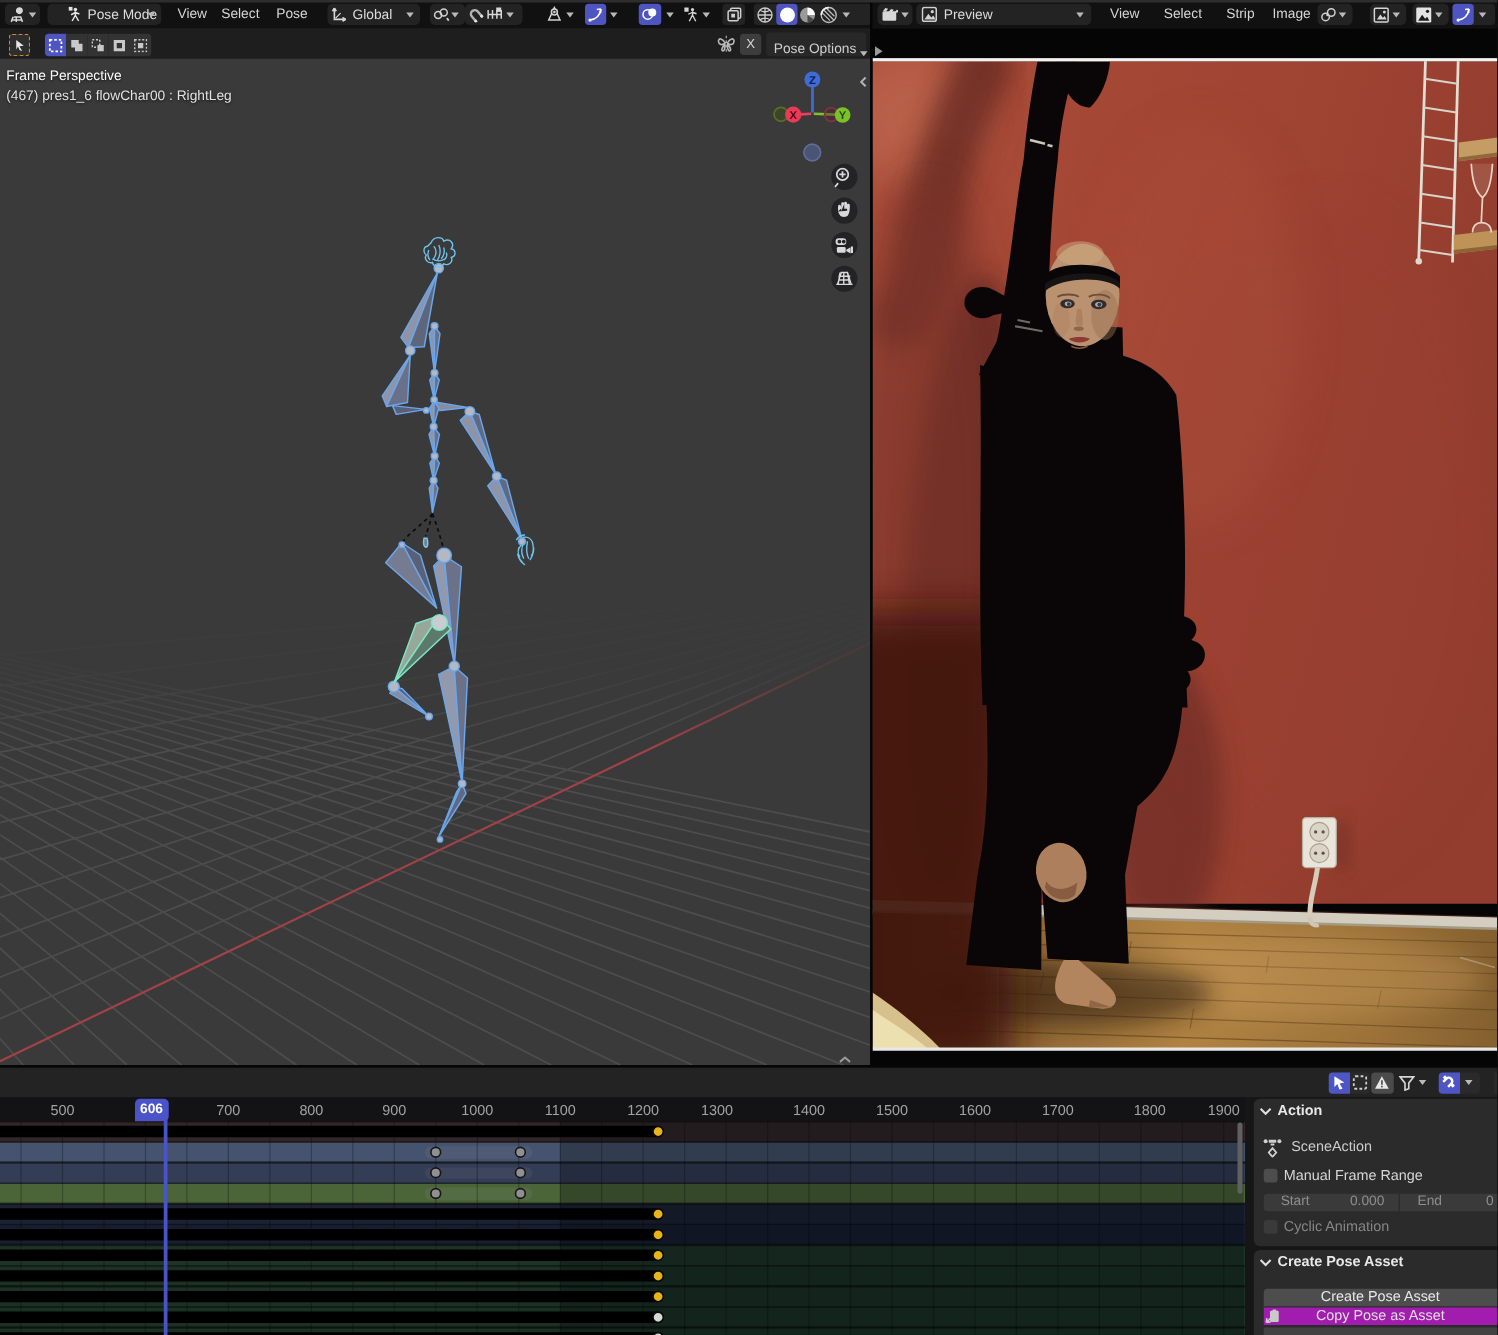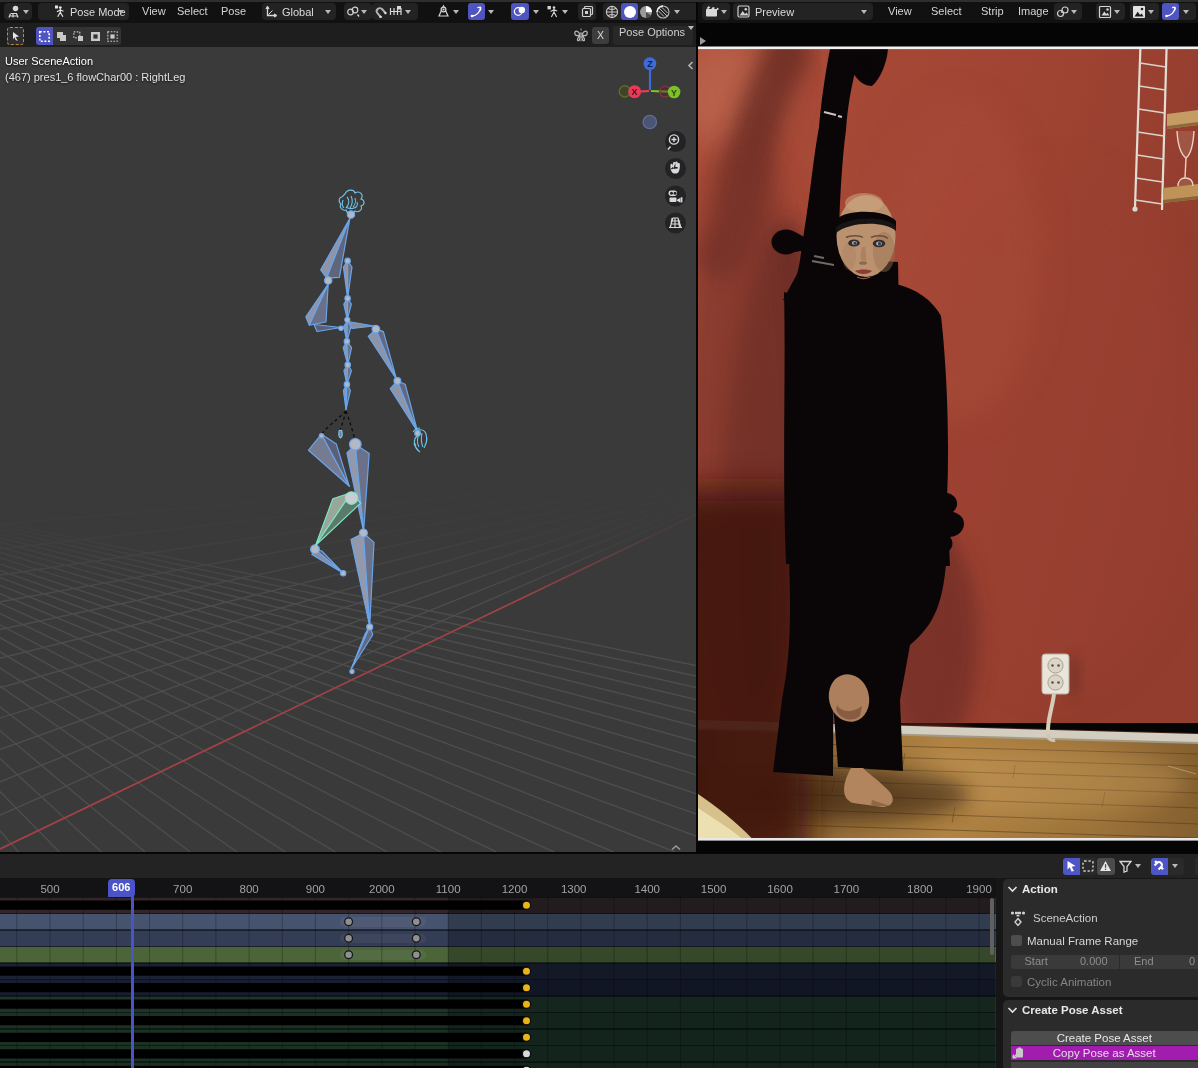--- a/index.html
+++ b/index.html
@@ -185,21 +185,21 @@
         </div>
   </div>
   <svg class="abs" style="left:572px;top:3.5px" width="18" height="17" viewBox="0 0 18 17">
         <g stroke="#b9b9b9" stroke-width="1.3" fill="none">
           <path d="M7.8 7 C6 3.5 2.5 3.2 2.8 6.2 C3 8.8 5.5 9.2 7.8 7.8 C6.5 10.5 4.5 12.5 5.8 13.5 C7 14.3 7.8 12.5 8 10.5 Z"></path>
           <path d="M10.2 7 C12 3.5 15.5 3.2 15.2 6.2 C15 8.8 12.5 9.2 10.2 7.8 C11.5 10.5 13.5 12.5 12.2 13.5 C11 14.3 10.2 12.5 10 10.5 Z"></path>
           <path d="M9 1.5v14" stroke-dasharray="2 1.6" stroke-width="0.9"></path>
         </g>
       </svg>
   <div class="abs" style="left:592px;top:3.5px;width:17px;height:17px;background:#3d3d3d;border-radius:3px;color:#d9d9d9;font-size:10.5px;display:flex;align-items:center;justify-content:center">X</div>
-  <div class="abs" style="left:613px;top:2.5px;width:80px;height:19px;background:#282828;border-radius:3px;color:#cfcfcf;font-size:11px;display:flex;align-items:flex-start;padding-left:6px;white-space:nowrap">Pose Options<div class="cap" style="margin-left:3px"></div></div>
+  <div class="abs" style="left:613px;top:2.5px;width:80px;height:19px;background:#282828;border-radius:3px;color:#cfcfcf;font-size:11px;display:flex;align-items:flex-end;padding-left:6px;white-space:nowrap">Pose Options<div class="cap" style="margin-left:3px"></div></div>
  </div>
 </div>
 <svg class="abs" style="left:0;top:47px" width="697" height="805" viewBox="0 47 697 805">
 <defs>
       <linearGradient id="gfade" x1="0" y1="455" x2="0" y2="600" gradientUnits="userSpaceOnUse">
 <stop offset="0" stop-color="#3a3a3a" stop-opacity="1"></stop>
         <stop offset="0.55" stop-color="#3a3a3a" stop-opacity="0.85"></stop>
         <stop offset="1" stop-color="#3a3a3a" stop-opacity="0"></stop>
       </linearGradient>
     </defs>
@@ -358,21 +358,21 @@
         <rect x="680.8" y="197.2" width="1.6" height="5.2"></rect>
       </g>
 <circle cx="675.5" cy="223" r="10.5" fill="#232326"></circle>
 <g stroke="#d9d9d9" stroke-width="1.1" fill="none">
         <path d="M669 227.5h13M670 227.5L673 218h5l3 9.5M671.5 224h8M670.8 221h9.4M675 218v9.5M672 218l-1.5 9.5M678 218l1.5 9.5"></path>
       </g>
 </g>
 <path d="M692.5 62l-3.5 3.5 3.5 3.5" stroke="#b5b5b5" stroke-width="1.6" fill="none"></path>
 <path d="M672 849.5l4-3.5 4 3.5" stroke="#9a9a9a" stroke-width="1.6" fill="none"></path>
 </svg>
-<div class="abs" style="left:5px;top:55px;color:#ffffff;font-size:11px;text-shadow:0 1px 2px rgba(0,0,0,0.7)">User SceneAction</div>
+<div class="abs" style="left:5px;top:55px;color:#ffffff;font-size:11px;text-shadow:0 1px 2px rgba(0,0,0,0.7)">Frame Perspective</div>
 <div class="abs" style="left:5px;top:71px;color:#e2e2e2;font-size:11px;text-shadow:0 1px 2px rgba(0,0,0,0.7)">(467) pres1_6 flowChar00 : RightLeg</div>
 
 <div class="abs" style="left:697px;top:0;width:501px;height:855px;background:#060606">
  <div class="abs hdr" style="left:0;top:0;width:501px;height:23px;background:#111">
   <div class="abs btn" style="left:5px;top:3px;width:28px;height:17px;padding-left:3px">
    <svg width="14" height="13" viewBox="0 0 14 13">
           <g fill="#d8d8d8">
             <rect x="1" y="4" width="11" height="7.5" rx="1"></rect>
             <path d="M1.5 3.5l1.8-2.2 2.2 0.6-1.8 2.2zM6 4.3l1.8-2.2 2.2 0.6-1.8 2.2zM10.6 5l1.8-2.2 1 0.3v1.9z"></path>
           </g>
@@ -679,21 +679,21 @@
       <circle cx="416.3" cy="921.8" r="3.9" fill="#909090" stroke="#16161a" stroke-width="1.3"></circle>
       <circle cx="348.6" cy="938.2" r="3.9" fill="#909090" stroke="#16161a" stroke-width="1.3"></circle>
       <circle cx="416.3" cy="938.2" r="3.9" fill="#909090" stroke="#16161a" stroke-width="1.3"></circle>
       <circle cx="348.6" cy="954.8" r="3.9" fill="#909090" stroke="#16161a" stroke-width="1.3"></circle>
       <circle cx="416.3" cy="954.8" r="3.9" fill="#909090" stroke="#16161a" stroke-width="1.3"></circle>
     </svg>
 <span class="abs" style="left:30.0px;top:31px;width:40px;text-align:center;font-size:11.5px;color:#a2a2a2">500</span>
     <span class="abs" style="left:162.7px;top:31px;width:40px;text-align:center;font-size:11.5px;color:#a2a2a2">700</span>
     <span class="abs" style="left:229.1px;top:31px;width:40px;text-align:center;font-size:11.5px;color:#a2a2a2">800</span>
     <span class="abs" style="left:295.4px;top:31px;width:40px;text-align:center;font-size:11.5px;color:#a2a2a2">900</span>
-    <span class="abs" style="left:361.8px;top:31px;width:40px;text-align:center;font-size:11.5px;color:#a2a2a2">2000</span>
+    <span class="abs" style="left:361.8px;top:31px;width:40px;text-align:center;font-size:11.5px;color:#a2a2a2">1000</span>
     <span class="abs" style="left:428.2px;top:31px;width:40px;text-align:center;font-size:11.5px;color:#a2a2a2">1100</span>
     <span class="abs" style="left:494.5px;top:31px;width:40px;text-align:center;font-size:11.5px;color:#a2a2a2">1200</span>
     <span class="abs" style="left:560.9px;top:31px;width:40px;font-size:11.5px;color:#a2a2a2">1300</span>
     <span class="abs" style="left:627.2px;top:31px;width:40px;text-align:center;font-size:11.5px;color:#a2a2a2">1400</span>
     <span class="abs" style="left:693.6px;top:31px;width:40px;text-align:center;font-size:11.5px;color:#a2a2a2">1500</span>
     <span class="abs" style="left:760.0px;top:31px;width:40px;text-align:center;font-size:11.5px;color:#a2a2a2">1600</span>
     <span class="abs" style="left:826.3px;top:31px;width:40px;text-align:center;font-size:11.5px;color:#a2a2a2">1700</span>
     <span class="abs" style="left:892.7px;top:31px;width:40px;text-align:right;font-size:11.5px;color:#a2a2a2">1800</span>
     <span class="abs" style="left:959.0px;top:31px;width:40px;text-align:center;font-size:11.5px;color:#a2a2a2">1900</span>
 <div class="abs" style="left:131.4px;top:40px;width:2.6px;height:176px;background:#4a53c8"></div>

